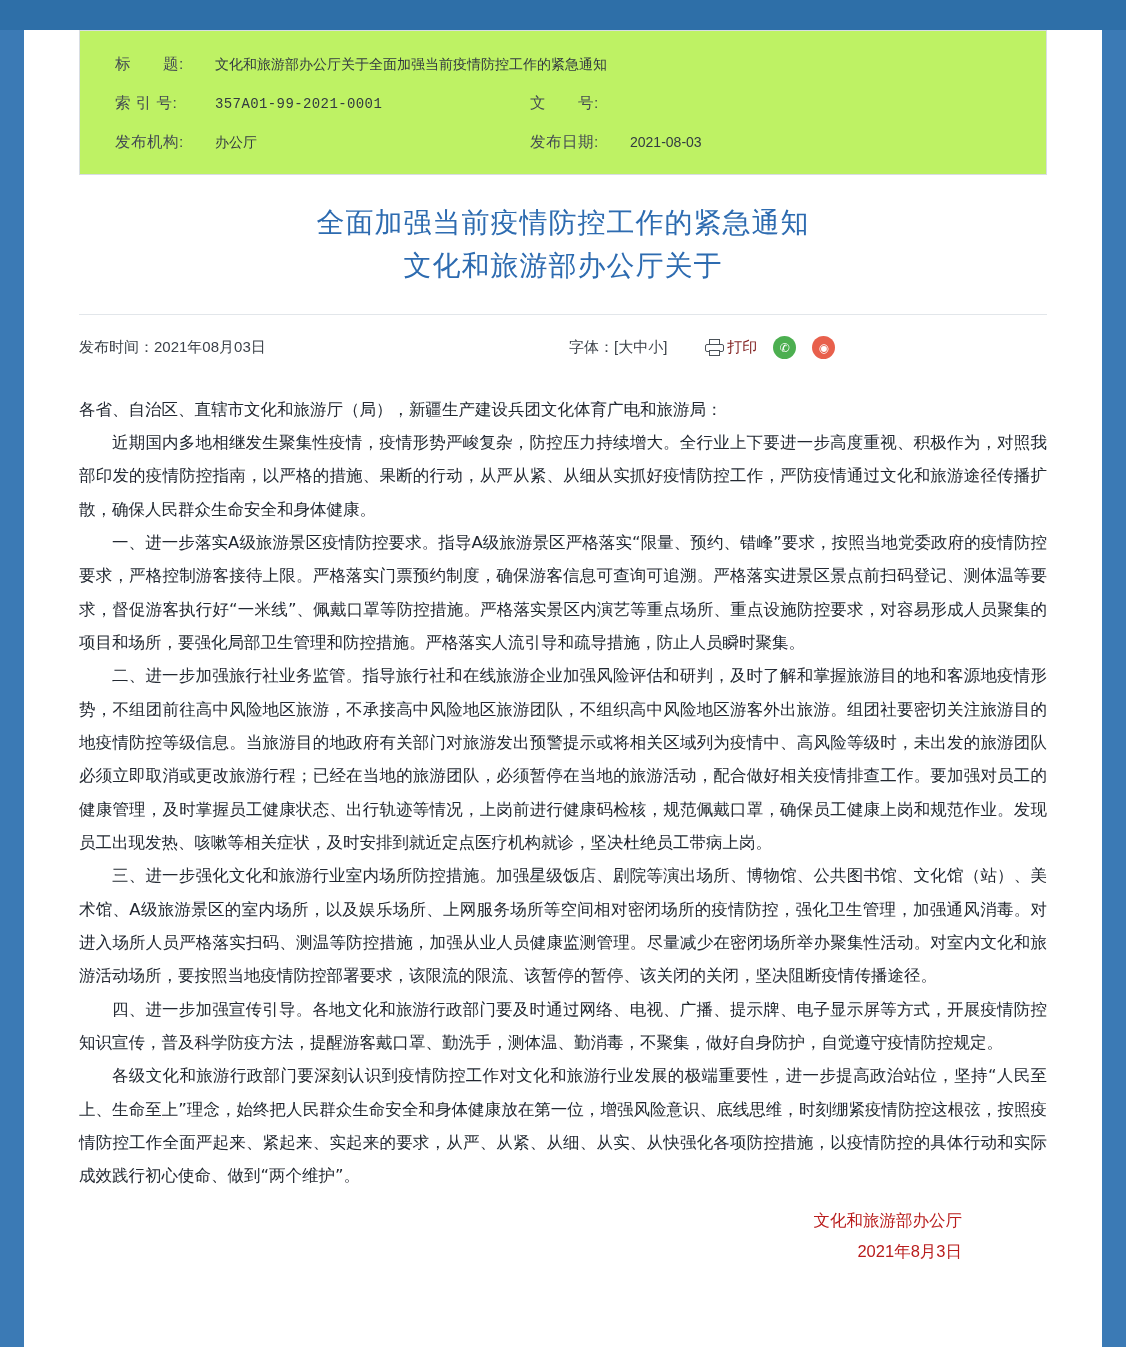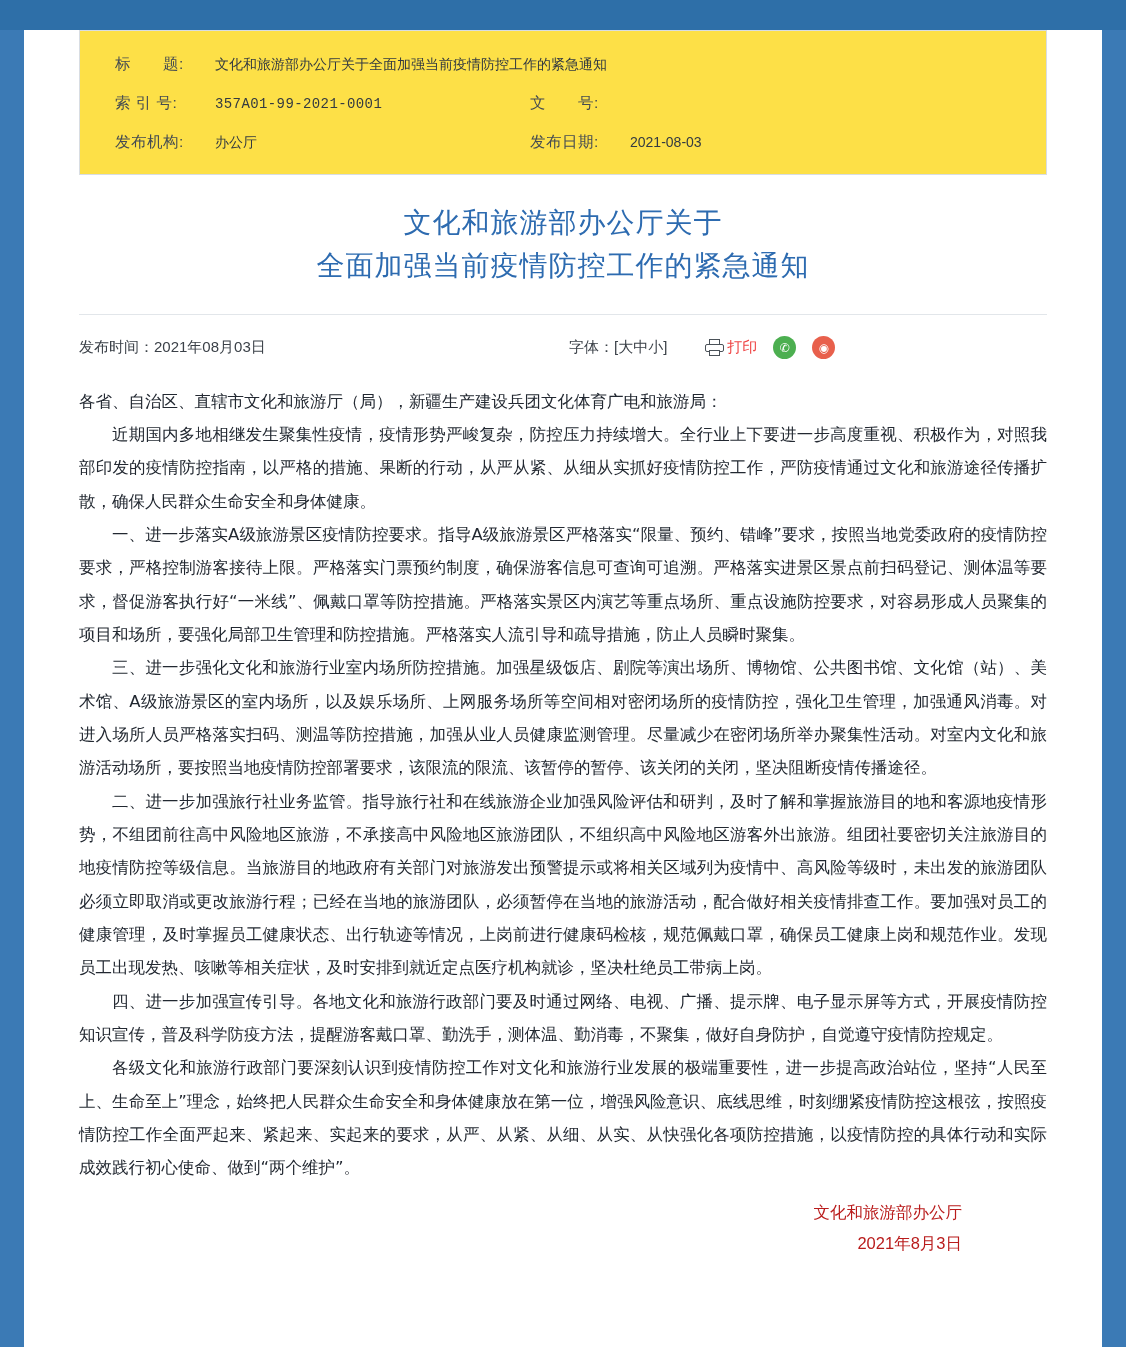--- a/index.html
+++ b/index.html
@@ -21,21 +21,21 @@
     margin: 0 24px;
     min-height: 1347px;
     padding: 0;
     box-sizing: border-box;
   }
 
   
   .meta-box {
     margin: 30px 55px 0 55px;
     border: 1px solid #d8dde3;
-    background: #fde047;
+    background: #bef264;
     padding: 14px 0 12px 0;
   }
   .meta-row {
     display: flex;
     align-items: flex-start;
     padding: 9px 0;
   }
   .meta-cell {
     display: flex;
     align-items: baseline;
@@ -99,21 +99,21 @@
     justify-content: flex-start;
     padding-left: 80px;
     gap: 16px;
   }
   .font-size-label { white-space: nowrap; }
   .print-btn {
     display: inline-flex;
     align-items: center;
     gap: 3px;
     margin-left: 22px;
-    color: #ef4444;
+    color: #7f1d1d;
     cursor: pointer;
   }
   .printer-ico {
     width: 19px; height: 17px; position: relative; display: inline-block;
   }
   .printer-ico .body {
     position: absolute; left: 0; top: 5px; width: 19px; height: 8px;
     border: 1.5px solid #4a5158; border-radius: 2px; box-sizing: border-box; background: #fff;
   }
   .printer-ico .top {
@@ -127,21 +127,21 @@
   .share {
     width: 23px; height: 23px; border-radius: 50%;
     display: inline-flex; align-items: center; justify-content: center;
     color: #fff; font-size: 12px; cursor: pointer;
   }
   .share.wechat { background: #4caf50; }
   .share.weibo { background: #e8604c; }
 
   
   .content {
-    margin: 22px 55px 0 55px;
+    margin: 30px 55px 0 55px;
     color: #222831;
     font-size: 16.5px;
     line-height: 2.02;
     font-family: "DejaVu Sans", "Liberation Sans", sans-serif;
     text-align: justify;
   }
   .content p { margin: 0; }
   .content p.indent { text-indent: 2em; }
   .sign {
     margin: 12px 55px 0 55px;
@@ -188,22 +188,22 @@
         <div class="meta-cell right">
           <span class="meta-label">发布日期:</span>
           <span class="meta-value">2021-08-03</span>
         </div>
       </div>
 
 
     </div>
 
     <div class="doc-title">
+      <span class="title-line">全面加强当前疫情防控工作的紧急通知</span>
       <span class="title-line">文化和旅游部办公厅关于</span>
-      <span class="title-line">全面加强当前疫情防控工作的紧急通知</span>
     </div>
 
     <div class="divider"></div>
 
     <div class="info-bar">
       <div class="info-left">发布时间：2021年08月03日</div>
       <div class="info-right">
         <span class="font-size-label">字体：[大中小]</span>
         <span class="print-btn">
           <span class="printer-ico">
@@ -215,22 +215,22 @@
         </span>
         <span class="share wechat">✆</span>
         <span class="share weibo">◉</span>
       </div>
     </div>
 
     <div class="content">
       <p>各省、自治区、直辖市文化和旅游厅（局），新疆生产建设兵团文化体育广电和旅游局：</p>
       <p class="indent">近期国内多地相继发生聚集性疫情，疫情形势严峻复杂，防控压力持续增大。全行业上下要进一步高度重视、积极作为，对照我部印发的疫情防控指南，以严格的措施、果断的行动，从严从紧、从细从实抓好疫情防控工作，严防疫情通过文化和旅游途径传播扩散，确保人民群众生命安全和身体健康。</p>
       <p class="indent">一、进一步落实A级旅游景区疫情防控要求。指导A级旅游景区严格落实“限量、预约、错峰”要求，按照当地党委政府的疫情防控要求，严格控制游客接待上限。严格落实门票预约制度，确保游客信息可查询可追溯。严格落实进景区景点前扫码登记、测体温等要求，督促游客执行好“一米线”、佩戴口罩等防控措施。严格落实景区内演艺等重点场所、重点设施防控要求，对容易形成人员聚集的项目和场所，要强化局部卫生管理和防控措施。严格落实人流引导和疏导措施，防止人员瞬时聚集。</p>
+      <p class="indent">二、进一步加强旅行社业务监管。指导旅行社和在线旅游企业加强风险评估和研判，及时了解和掌握旅游目的地和客源地疫情形势，不组团前往高中风险地区旅游，不承接高中风险地区旅游团队，不组织高中风险地区游客外出旅游。组团社要密切关注旅游目的地疫情防控等级信息。当旅游目的地政府有关部门对旅游发出预警提示或将相关区域列为疫情中、高风险等级时，未出发的旅游团队必须立即取消或更改旅游行程；已经在当地的旅游团队，必须暂停在当地的旅游活动，配合做好相关疫情排查工作。要加强对员工的健康管理，及时掌握员工健康状态、出行轨迹等情况，上岗前进行健康码检核，规范佩戴口罩，确保员工健康上岗和规范作业。发现员工出现发热、咳嗽等相关症状，及时安排到就近定点医疗机构就诊，坚决杜绝员工带病上岗。</p>
       <p class="indent">三、进一步强化文化和旅游行业室内场所防控措施。加强星级饭店、剧院等演出场所、博物馆、公共图书馆、文化馆（站）、美术馆、A级旅游景区的室内场所，以及娱乐场所、上网服务场所等空间相对密闭场所的疫情防控，强化卫生管理，加强通风消毒。对进入场所人员严格落实扫码、测温等防控措施，加强从业人员健康监测管理。尽量减少在密闭场所举办聚集性活动。对室内文化和旅游活动场所，要按照当地疫情防控部署要求，该限流的限流、该暂停的暂停、该关闭的关闭，坚决阻断疫情传播途径。</p>
-      <p class="indent">二、进一步加强旅行社业务监管。指导旅行社和在线旅游企业加强风险评估和研判，及时了解和掌握旅游目的地和客源地疫情形势，不组团前往高中风险地区旅游，不承接高中风险地区旅游团队，不组织高中风险地区游客外出旅游。组团社要密切关注旅游目的地疫情防控等级信息。当旅游目的地政府有关部门对旅游发出预警提示或将相关区域列为疫情中、高风险等级时，未出发的旅游团队必须立即取消或更改旅游行程；已经在当地的旅游团队，必须暂停在当地的旅游活动，配合做好相关疫情排查工作。要加强对员工的健康管理，及时掌握员工健康状态、出行轨迹等情况，上岗前进行健康码检核，规范佩戴口罩，确保员工健康上岗和规范作业。发现员工出现发热、咳嗽等相关症状，及时安排到就近定点医疗机构就诊，坚决杜绝员工带病上岗。</p>
       <p class="indent">四、进一步加强宣传引导。各地文化和旅游行政部门要及时通过网络、电视、广播、提示牌、电子显示屏等方式，开展疫情防控知识宣传，普及科学防疫方法，提醒游客戴口罩、勤洗手，测体温、勤消毒，不聚集，做好自身防护，自觉遵守疫情防控规定。</p>
       <p class="indent">各级文化和旅游行政部门要深刻认识到疫情防控工作对文化和旅游行业发展的极端重要性，进一步提高政治站位，坚持“人民至上、生命至上”理念，始终把人民群众生命安全和身体健康放在第一位，增强风险意识、底线思维，时刻绷紧疫情防控这根弦，按照疫情防控工作全面严起来、紧起来、实起来的要求，从严、从紧、从细、从实、从快强化各项防控措施，以疫情防控的具体行动和实际成效践行初心使命、做到“两个维护”。</p>
     </div>
 
     <div class="sign">
       <div>文化和旅游部办公厅</div>
       <div>2021年8月3日</div>
     </div>
 
     <div class="bottom-space"></div>

